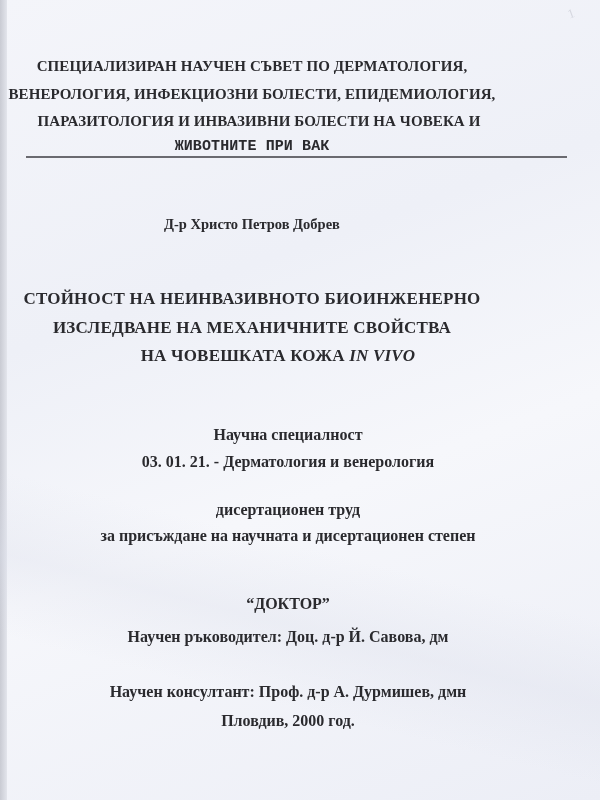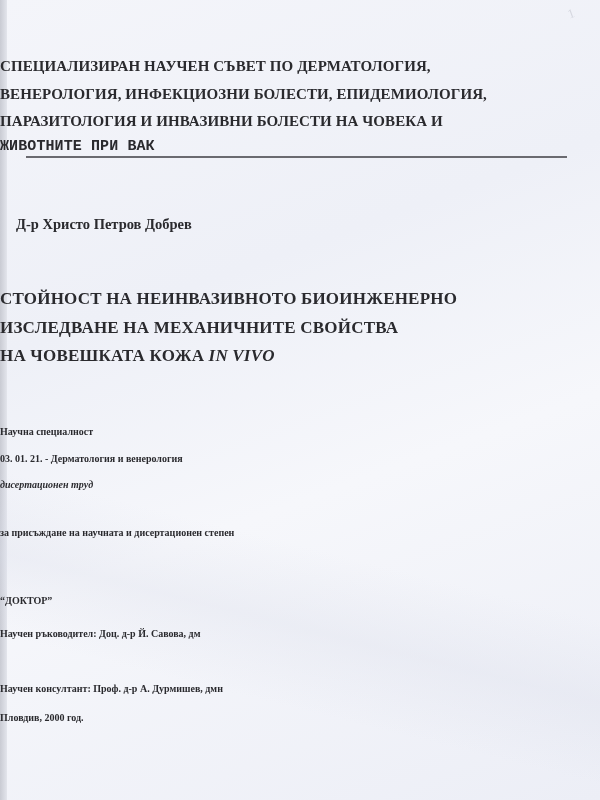--- a/index.html
+++ b/index.html
@@ -12,64 +12,64 @@
   .left-edge {
     position: absolute; left: 0; top: 0; width: 7px; height: 800px;
     background: linear-gradient(90deg, #c9cbd3 0%, #e3e5ec 100%);
   }
   .shadow-band {
     position: absolute; left: -100px; top: 560px; width: 900px; height: 160px;
     background: linear-gradient(180deg, rgba(255,255,255,0) 0%, rgba(220,223,235,0.35) 50%, rgba(255,255,255,0) 100%);
     transform: rotate(14deg);
   }
   .line {
-    position: absolute; left: 0; width: 504px; 
+    position: absolute; left: 0; width: 504px; text-align: center;
     font-weight: bold; white-space: nowrap;
   }
   .h-council { font-size: 15px; letter-spacing: 0.1px; }
   .rule {
     position: absolute; left: 26px; top: 156px; width: 541px; height: 2px;
     background: #6a6a70;
   }
-  .author { font-size: 14.5px; margin-left: 16px; }
+  .author { font-size: 14.5px; }
   .title { font-size: 17px; letter-spacing: 0.2px; }
   .title i { font-style: italic; }
-  .body14 { font-size: 10px; }
+  .body14 { font-size: 16px; padding-left: 36px; }
   .page-mark {
     position: absolute; left: 568px; top: 6px; font-size: 13px;
     color: #d6d8e0; font-weight: normal; transform: rotate(-20deg);
   }
 </style>
 </head>
 <body>
 
 <div class="left-edge"></div>
 <div class="shadow-band"></div>
 <div class="page-mark">1</div>
 
 <div>
   <div class="line h-council" style="top:58px;">СПЕЦИАЛИЗИРАН НАУЧЕН СЪВЕТ ПО ДЕРМАТОЛОГИЯ,</div>
   <div class="line h-council" style="top:86px;">ВЕНЕРОЛОГИЯ, ИНФЕКЦИОЗНИ БОЛЕСТИ, ЕПИДЕМИОЛОГИЯ,</div>
-  <div class="line h-council" style="top:113px;">ПАРАЗИТОЛОГИЯ И ИНВАЗИВНИ БОЛЕСТИ НА ЧОВЕКА И</div>
+  <div class="line h-council" style="top:113px;margin-left:7px;">ПАРАЗИТОЛОГИЯ И ИНВАЗИВНИ БОЛЕСТИ НА ЧОВЕКА И</div>
   <div class="line h-council" style="top:138px;font-family:Liberation Mono, monospace;">ЖИВОТНИТЕ ПРИ ВАК</div>
 </div>
 
 <div class="rule"></div>
 
 <div class="line author" style="top:216px;">Д-р Христо Петров Добрев</div>
 
 <div>
   <div class="line title" style="top:289px;">СТОЙНОСТ НА НЕИНВАЗИВНОТО БИОИНЖЕНЕРНО</div>
   <div class="line title" style="top:318px;">ИЗСЛЕДВАНЕ НА МЕХАНИЧНИТЕ СВОЙСТВА</div>
-  <div class="line title" style="top:346px;"><span>НА ЧОВЕШКАТА КОЖА </span><i>IN VIVO</i></div>
+  <div class="line title" style="top:346px;padding-left:26px;"><span>НА ЧОВЕШКАТА КОЖА </span><i>IN VIVO</i></div>
 </div>
 
 <div class="line body14" style="top:426px;">Научна специалност</div>
 <div class="line body14" style="top:453px;">03. 01. 21. - Дерматология и венерология</div>
 
-<div class="line body14" style="top:479px;font-style:italic;">дисертационен труд</div>
+<div class="line body14" style="top:501px;">дисертационен труд</div>
 <div class="line body14" style="top:527px;">за присъждане на научната и дисертационен степен</div>
 <div class="line body14" style="top:551px;margin-top:44px;">“ДОКТОР”</div>
 
 <div class="line body14" style="top:628px;">Научен ръководител: Доц. д-р Й. Савова, дм</div>
 <div class="line body14" style="top:683px;">Научен консултант: Проф. д-р А. Дурмишев, дмн</div>
 
 <div class="line body14" style="top:712px;">Пловдив, 2000 год.</div>
 
 </body></html>

